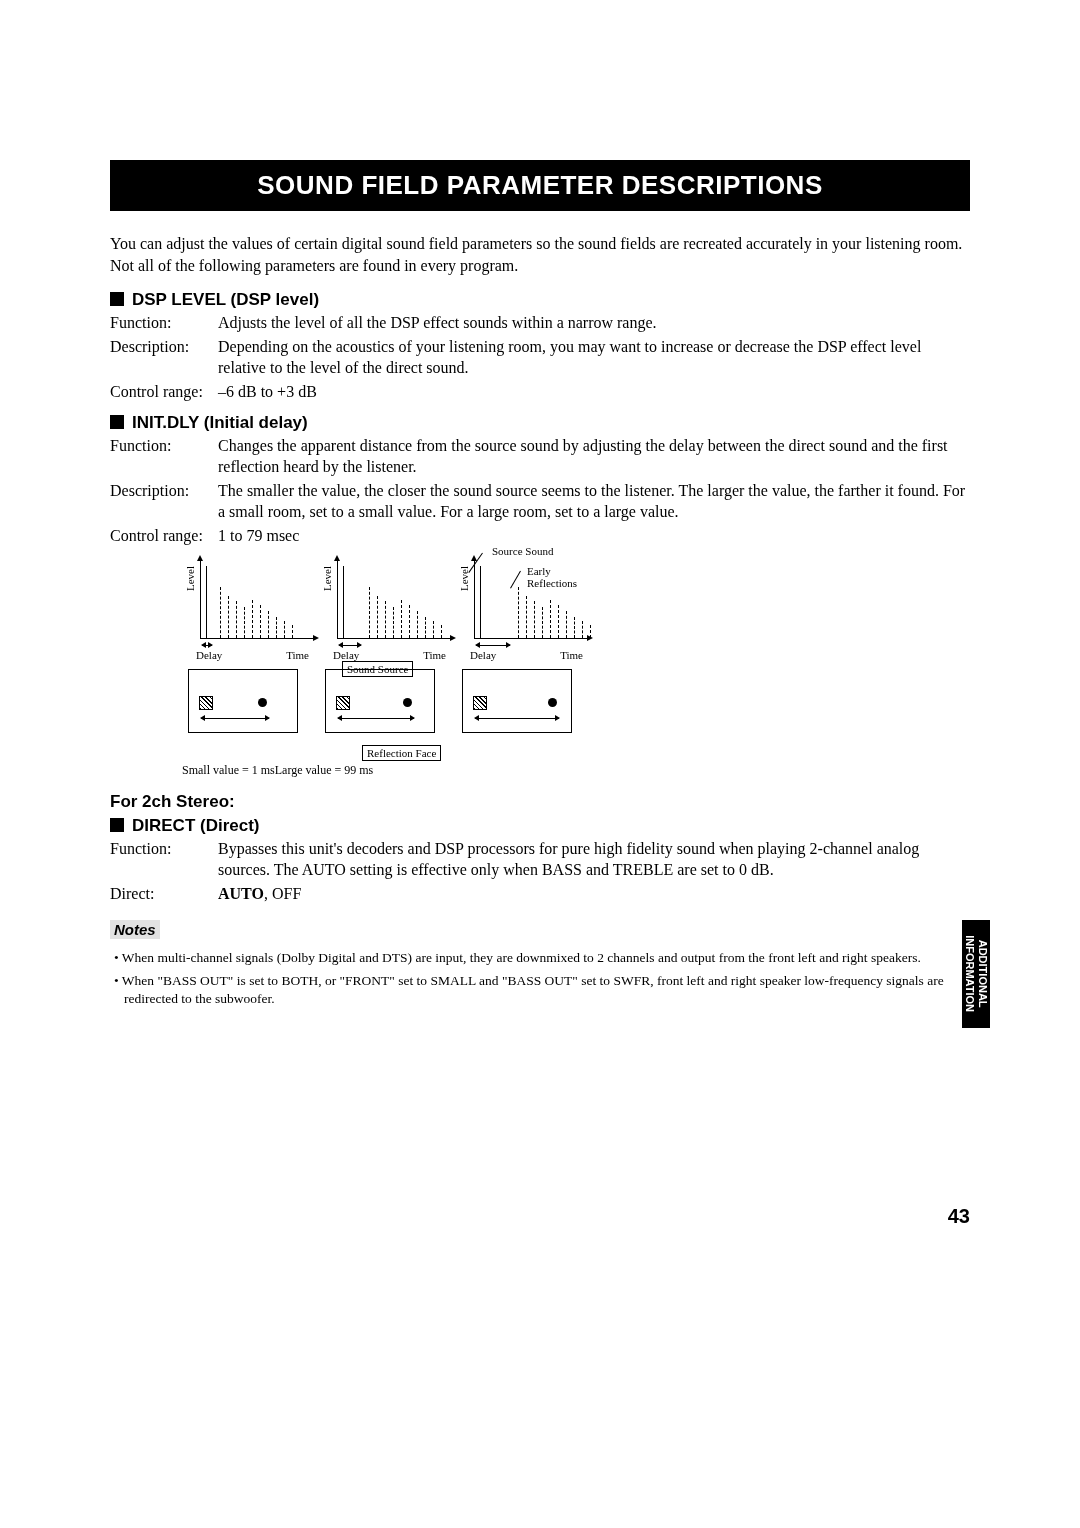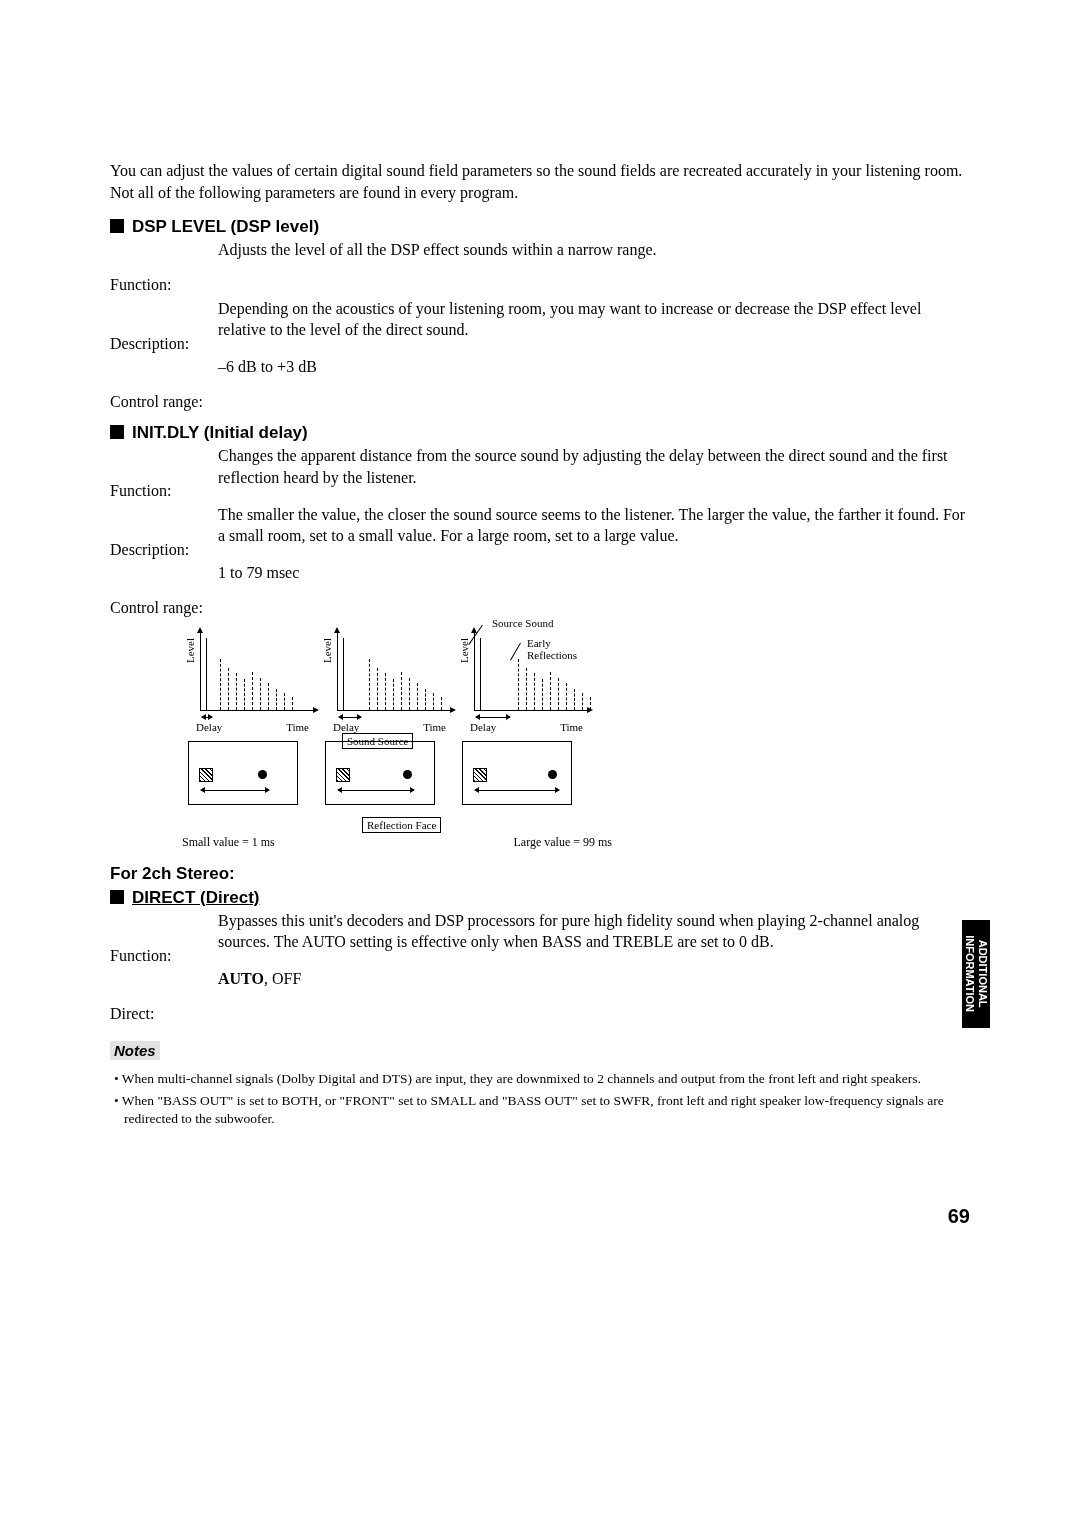--- a/index.html
+++ b/index.html
@@ -49,21 +49,20 @@
   }
   .row {
     display: flex;
     font-size: 16px;
     line-height: 1.35;
     margin-bottom: 2px;
   }
   .row .label {
     width: 108px;
     flex: 0 0 108px;
-    margin-top: 35px;
   }
   .row .value {
     flex: 1;
   }
   .bold {
     font-weight: bold;
     text-align: right;
   }
   .subheading {
     font-family: Arial, Helvetica, sans-serif;
@@ -288,31 +287,31 @@
     top: 186px;
     background: #fff;
   }
   .leader {
     position: absolute;
     background: #000;
     height: 1px;
   }
   .value-caption-row {
     display: flex;
-    justify-content: space-between;
     width: 430px;
     margin-top: 30px;
     font-size: 12px;
   }
 </style>
 </head>
 <body>
 
 <div class="page">
 
+  <div class="title-bar">SOUND FIELD PARAMETER DESCRIPTIONS</div>
 
   <div class="intro">You can adjust the values of certain digital sound field parameters so the sound fields are recreated accurately in your listening room. Not all of the following parameters are found in every program.</div>
 
   
   <div class="param-heading">
     <span class="sq"></span><span>DSP LEVEL (DSP level)</span>
   </div>
   <div class="row">
     <div class="label">Function:</div>
     <div class="value">Adjusts the level of all the DSP effect sounds within a narrow range.</div>
@@ -449,21 +448,21 @@
     <div class="callout refl-face-box">Reflection Face</div>
 
     <div class="value-caption-row">
       <span>Small value = 1 ms</span>
       <span>Large value = 99 ms</span>
     </div>
   </div>
 
   
   <div class="subheading">For 2ch Stereo:</div>
-  <div class="param-heading" style="margin-top:4px;text-decoration:underline;">
+  <div class="param-heading" style="margin-top:4px;">
     <span class="sq"></span><span>DIRECT (Direct)</span>
   </div>
   <div class="row">
     <div class="label">Function:</div>
     <div class="value">Bypasses this unit's decoders and DSP processors for pure high fidelity sound when playing 2-channel analog sources. The AUTO setting is effective only when BASS and TREBLE are set to 0 dB.</div>
   </div>
   <div class="row">
     <div class="label">Direct:</div>
     <div class="value">
       <span class="bold">AUTO</span><span>, OFF</span>
@@ -474,14 +473,14 @@
   <div class="note-item">When multi-channel signals (Dolby Digital and DTS) are input, they are downmixed to 2 channels and output from the front left and right speakers.</div>
   <div class="note-item">When "BASS OUT" is set to BOTH, or "FRONT" set to SMALL and "BASS OUT" set to SWFR, front left and right speaker low-frequency signals are redirected to the subwoofer.</div>
 
   <div class="side-tab">
     <div class="side-tab-inner">
       <span>ADDITIONAL</span><br>
       <span>INFORMATION</span>
     </div>
   </div>
 
-  <div class="page-num">69</div>
+  <div class="page-num">43</div>
 </div>
 
 </body></html>

